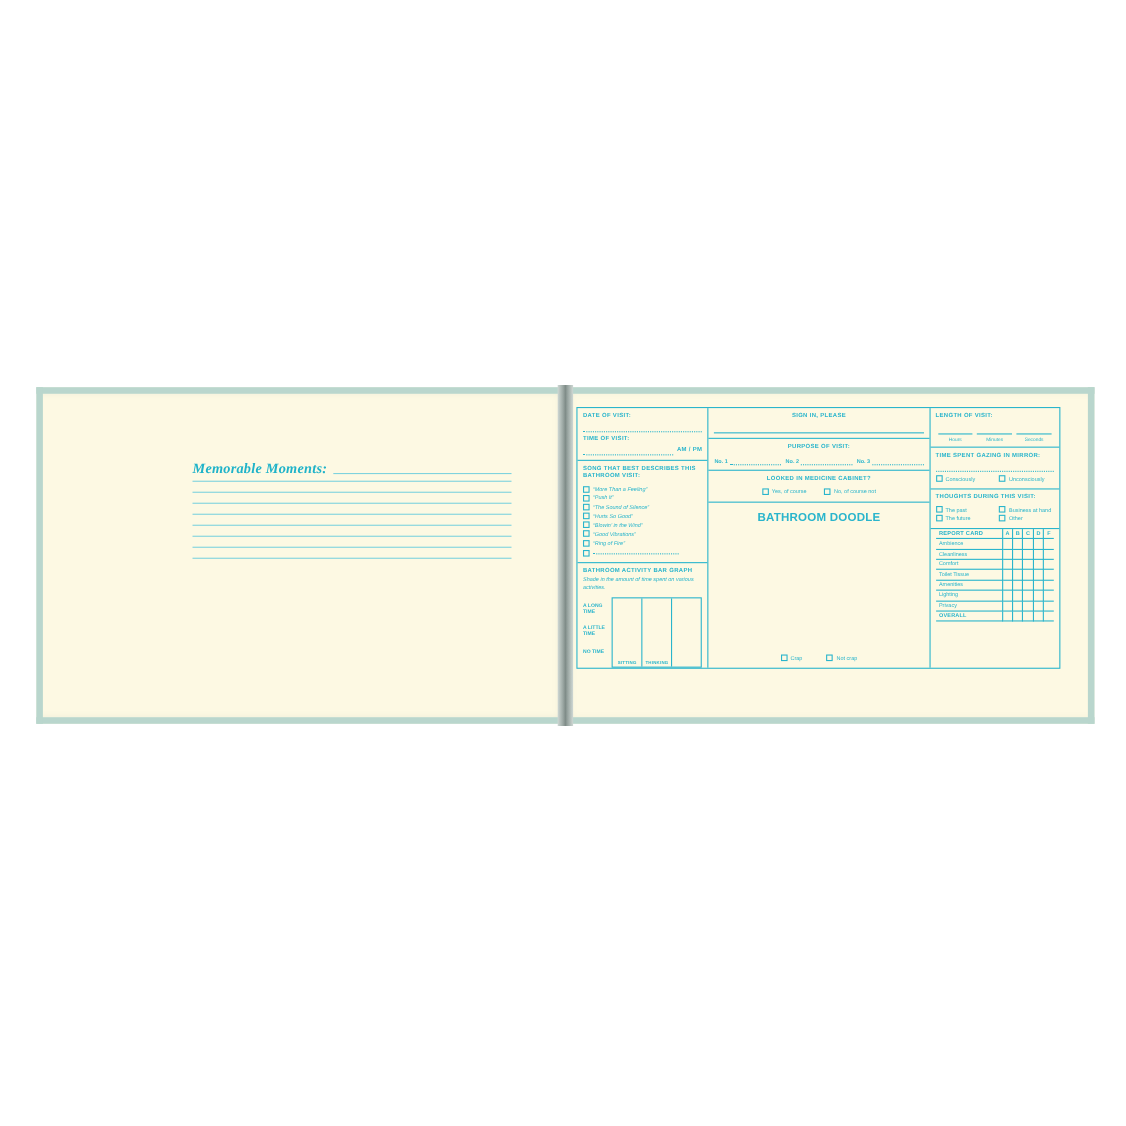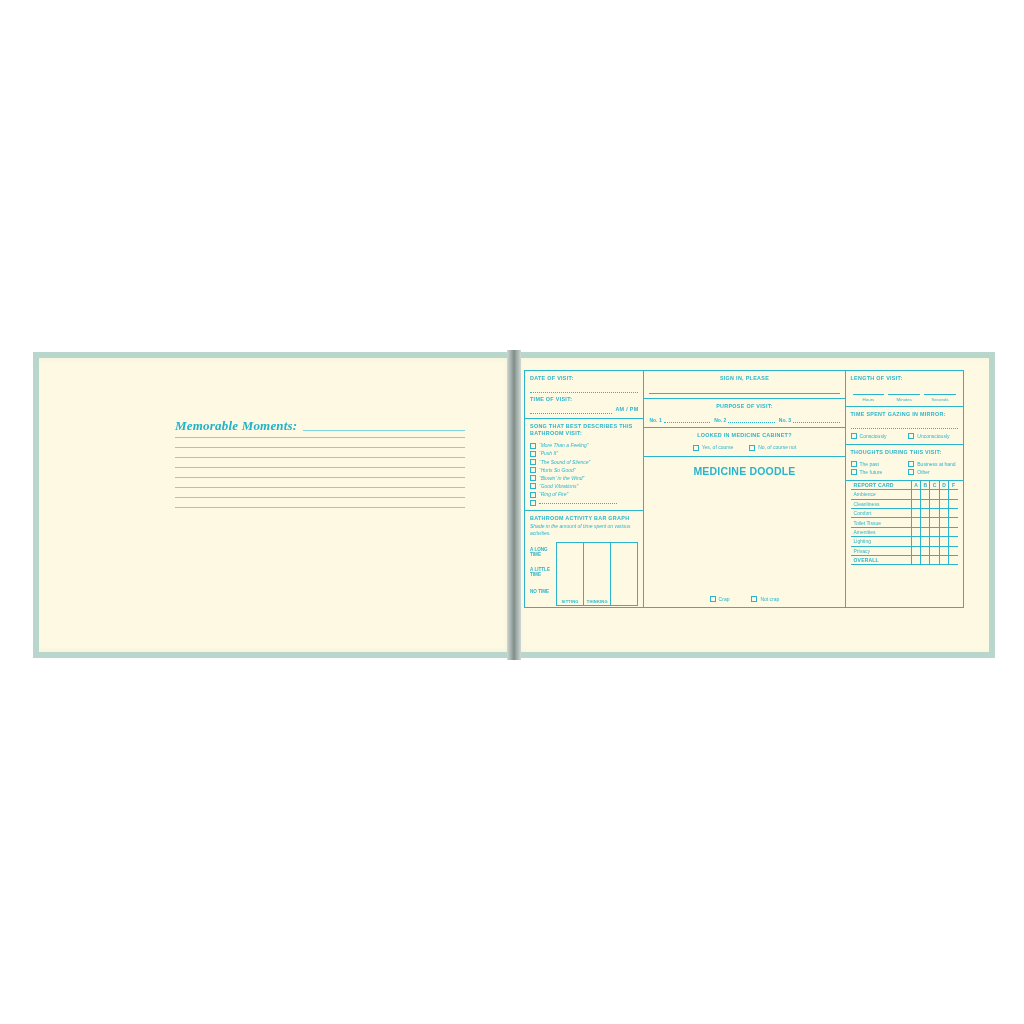--- a/index.html
+++ b/index.html
@@ -410,21 +410,21 @@
 
             <div class="cell divider">
               <div class="lbl center">LOOKED IN MEDICINE CABINET?</div>
               <div class="inline-opts">
                 <div class="opt"><span class="chk"></span><span>Yes, of course</span></div>
                 <div class="opt"><span class="chk"></span><span>No, of course not</span></div>
               </div>
             </div>
 
             <div class="cell" style="padding-top:2px">
-              <div class="doodle-title">MEDICINE DOODLE</div>
+              <div class="doodle-title">BATHROOM DOODLE</div>
               <div class="doodle-space"></div>
               <div class="crap-row">
                 <div class="opt"><span class="chk"></span><span>Crap</span></div>
                 <div class="opt"><span class="chk"></span><span>Not crap</span></div>
               </div>
             </div>
 
           </div>
 
           <div class="col col-right">

